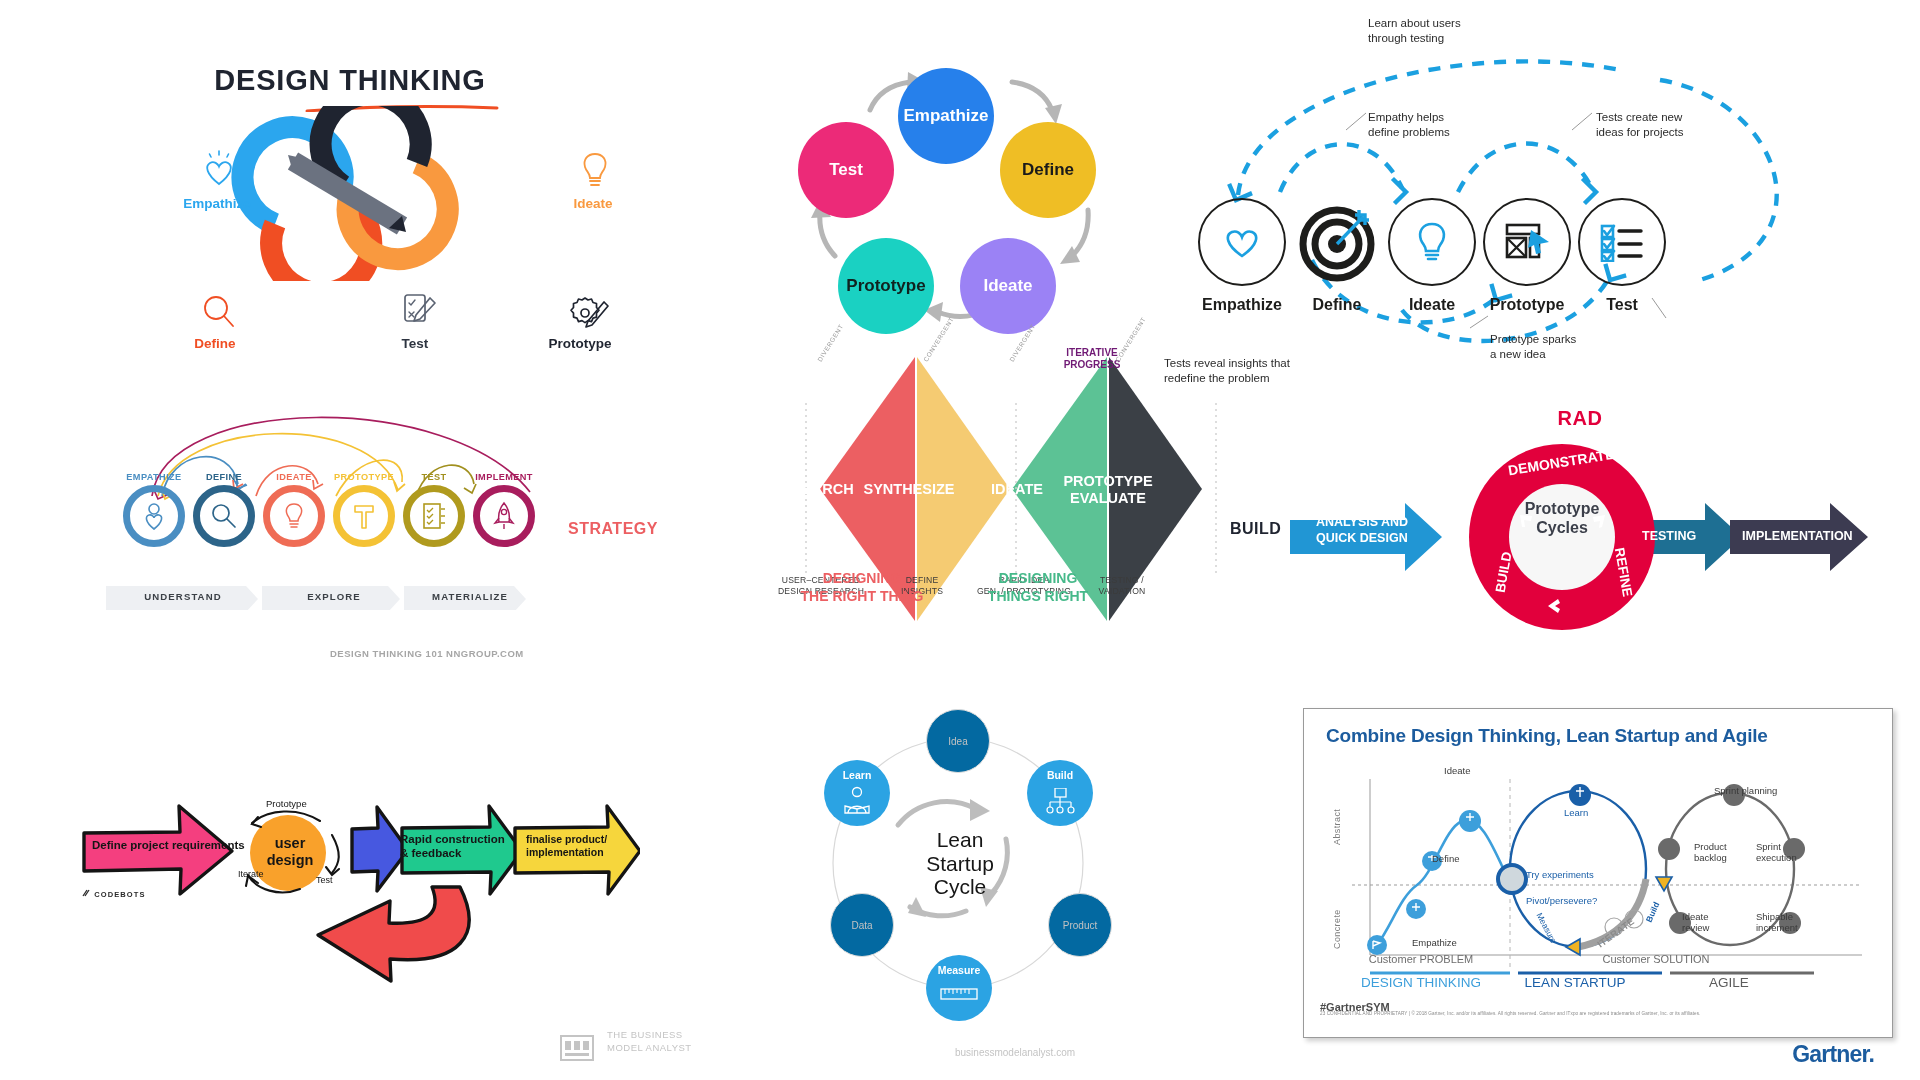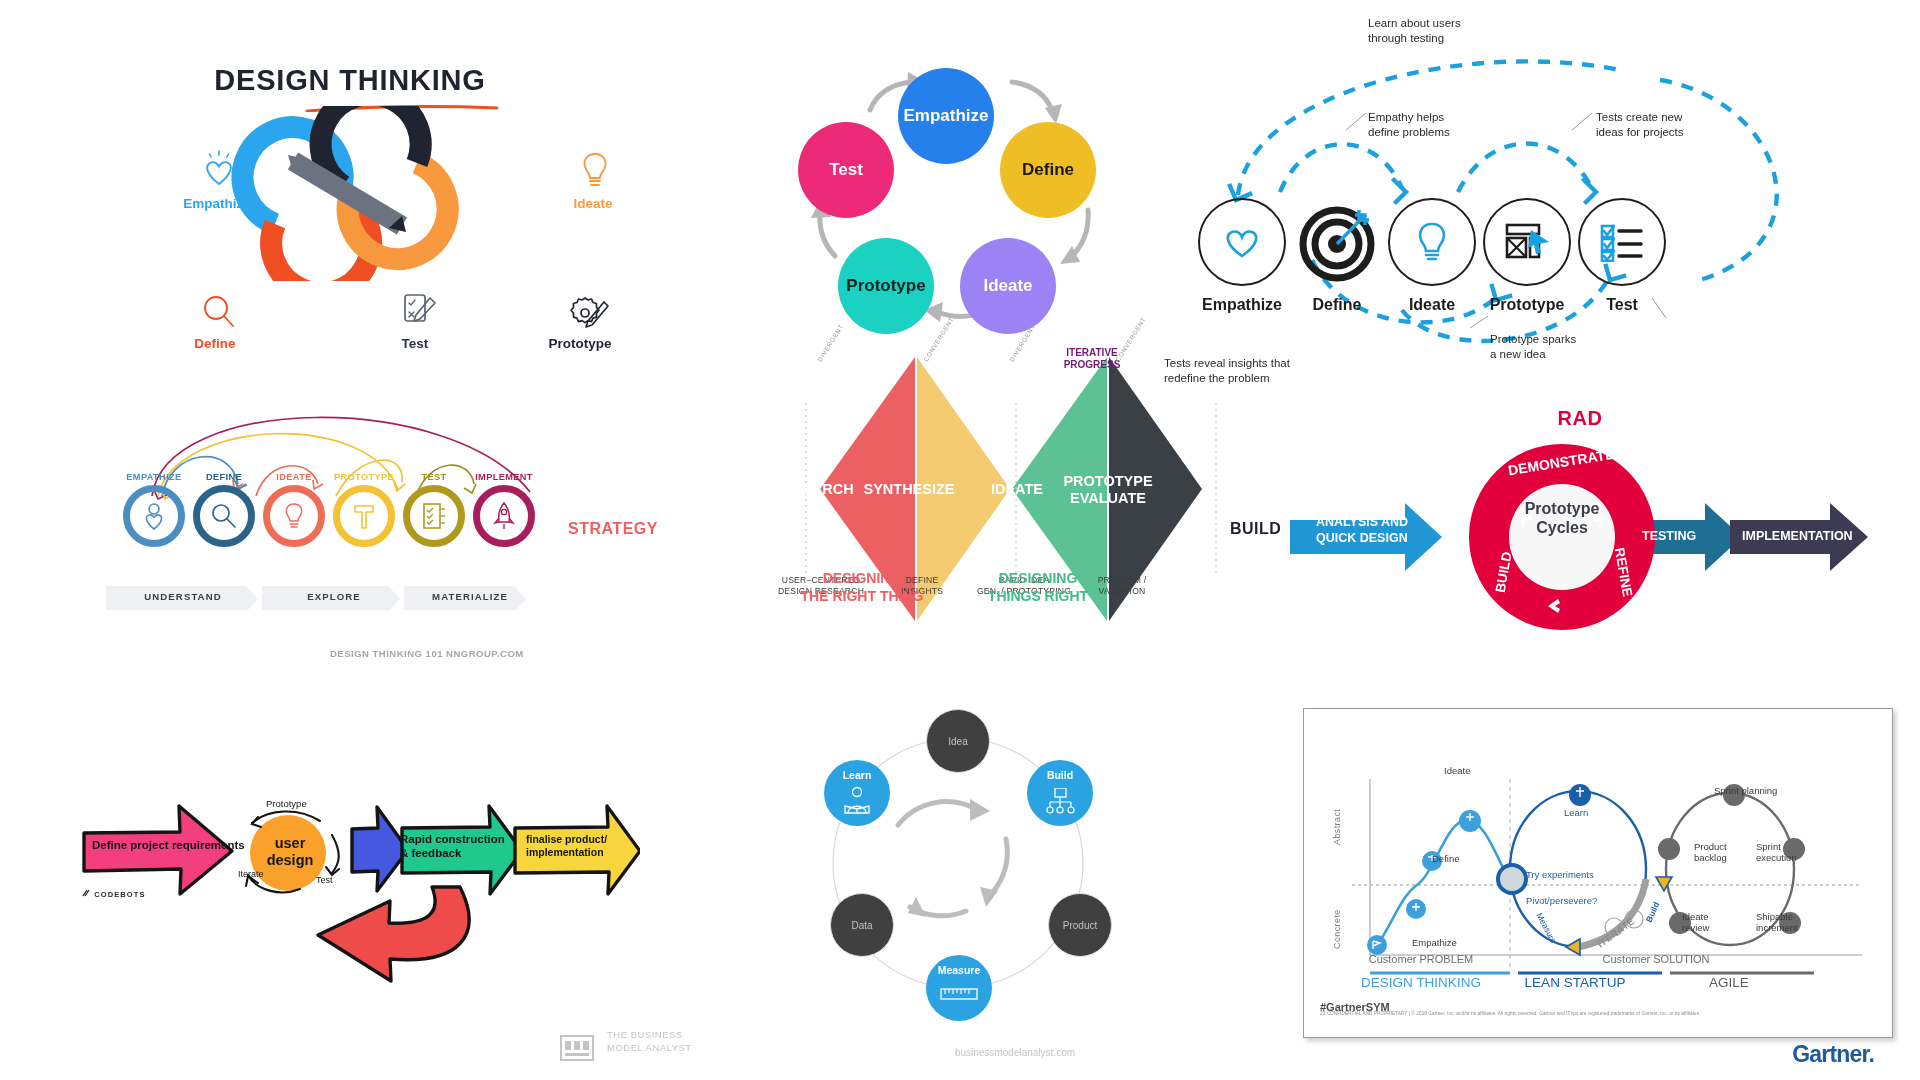--- a/index.html
+++ b/index.html
@@ -89,21 +89,21 @@
   #p7 { left:60px; top:795px; width:580px; height:230px; }
   #p7 .t { position:absolute; font-weight:bold; color:#151515; line-height:1.2; }
   #p7 .brand { position:absolute; left:22px; top:94px; font-size:7.5px;
                letter-spacing:1.1px; color:#2a2a2a; font-weight:bold; }
 
   
   #p8 { left:800px; top:715px; width:320px; height:330px; }
   #p8 .big { position:absolute; left:75px; top:113px; width:170px; text-align:center;
              font-size:21px; color:#161616; line-height:1.12; }
   #p8 .ghost { position:absolute; width:64px; height:64px; border:1.1px solid #dcdcdc;
-               border-radius:50%; background:#404040; display:flex; align-items:center;
+               border-radius:50%; background:#0369a1; display:flex; align-items:center;
                justify-content:center; font-size:10px; color:#c2c2c2; }
   #p8 .node { position:absolute; width:66px; height:66px; border-radius:50%;
               background:#2ba3e3; color:#fff; }
   #p8 .node b { position:absolute; left:0; top:9px; width:100%; text-align:center;
                 font-size:10.5px; }
   #p8 .wm { position:absolute; left:-240px; top:320px; }
   #p8 .wmtxt { position:absolute; left:-193px; top:314px; font-size:9.5px; color:#c4c4c4;
                line-height:1.35; letter-spacing:.5px; }
   #p8 .wmurl { position:absolute; left:155px; top:332px; font-size:10px; color:#c4c4c4; }
 
@@ -439,21 +439,21 @@
     <div class="dlabel" style="left:312px;top:86px;width:110px;white-space:pre-line">IDEATE</div>
     <div class="dlabel" style="left:398px;top:78px;width:120px;white-space:pre-line">PROTOTYPE
 EVALUATE</div>
 
     <div class="sub" style="left:116px;top:180px;width:110px;white-space:pre-line">USER–CENTERED
 DESIGN RESEARCH</div>
     <div class="sub" style="left:226px;top:180px;width:92px;white-space:pre-line">DEFINE
 INSIGHTS</div>
     <div class="sub" style="left:316px;top:180px;width:116px;white-space:pre-line">RAPID IDEA
 GEN. / PROTOTYPING</div>
-    <div class="sub" style="left:428px;top:180px;width:88px;white-space:pre-line">PROBLEM /
+    <div class="sub" style="left:428px;top:180px;width:88px;white-space:pre-line">TESTING /
 VAIDATION</div>
 
     <div class="dv" style="left:166px;top:-36px">DIVERGENT</div>
     <div class="dv" style="left:272px;top:-36px">CONVERGENT</div>
     <div class="dv" style="left:358px;top:-36px">DIVERGENT</div>
     <div class="dv" style="left:464px;top:-36px">CONVERGENT</div>
 
     <div class="foot" style="left:112px;color:#ec5f62;white-space:pre-line">DESIGNING
 THE RIGHT THING</div>
     <div class="foot" style="left:288px;color:#46b98a;white-space:pre-line">DESIGNING
@@ -531,20 +531,23 @@
         <path d="M98,110 A62,62 0 0 1 176,94"></path>
         <path d="M206,124 A62,62 0 0 1 192,178"></path>
         <path d="M110,192 A62,62 0 0 0 166,196"></path>
       </g>
       <g fill="#bdbdbd">
         <polygon points="170,84 190,96 170,106"></polygon>
         <polygon points="198,176 186,192 180,172"></polygon>
         <polygon points="116,182 108,198 126,202"></polygon>
       </g>
     </svg>
+    <div class="big" style="white-space:pre-line">Lean
+Startup
+Cycle</div>
 
     <div class="ghost" style="left:126px;top:-6px">
       <span>Idea</span>
     </div>
     <div class="ghost" style="left:248px;top:178px">
       <span>Product</span>
     </div>
     <div class="ghost" style="left:30px;top:178px">
       <span>Data</span>
     </div>
@@ -596,20 +599,21 @@
       </g>
     </svg>
     <div class="wmtxt">
       <div>THE BUSINESS</div>
       <div>MODEL ANALYST</div>
     </div>
     <div class="wmurl">businessmodelanalyst.com</div>
   </div>
 
   <div class="panel" id="p9">
+    <div class="gtitle">Combine Design Thinking, Lean Startup and Agile</div>
 
     <svg width="560" height="250" style="position:absolute;left:18px;top:48px">
       <g stroke="#9b9b9b" stroke-width="1">
         <path d="M48,22 L48,198"></path>
           <path d="M48,198 L540,198"></path>
       </g>
       <path d="M30,128 L540,128" stroke="#9b9b9b" stroke-width="1" stroke-dasharray="3 3"></path>
       <path d="M188,22 L188,212" stroke="#b5b5b5" stroke-width="1" stroke-dasharray="4 4"></path>
 
       <path d="M55,188 C70,168 78,140 95,128 C112,116 122,72 140,64 C158,56 172,92 186,122" fill="none" stroke="#3d9fdb" stroke-width="2.6"></path>

